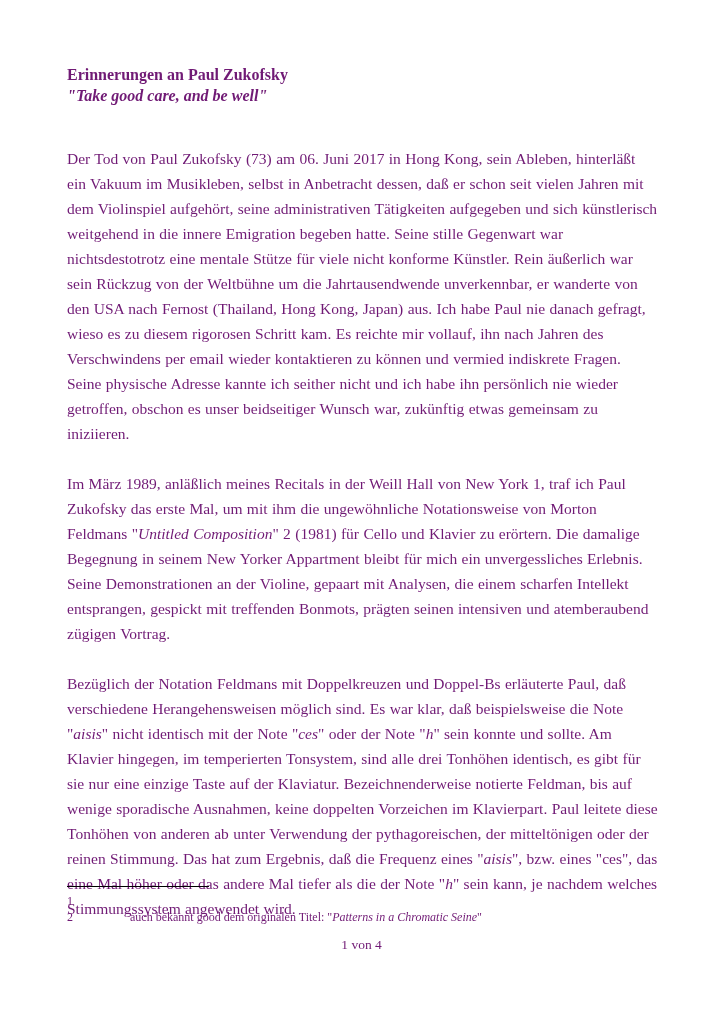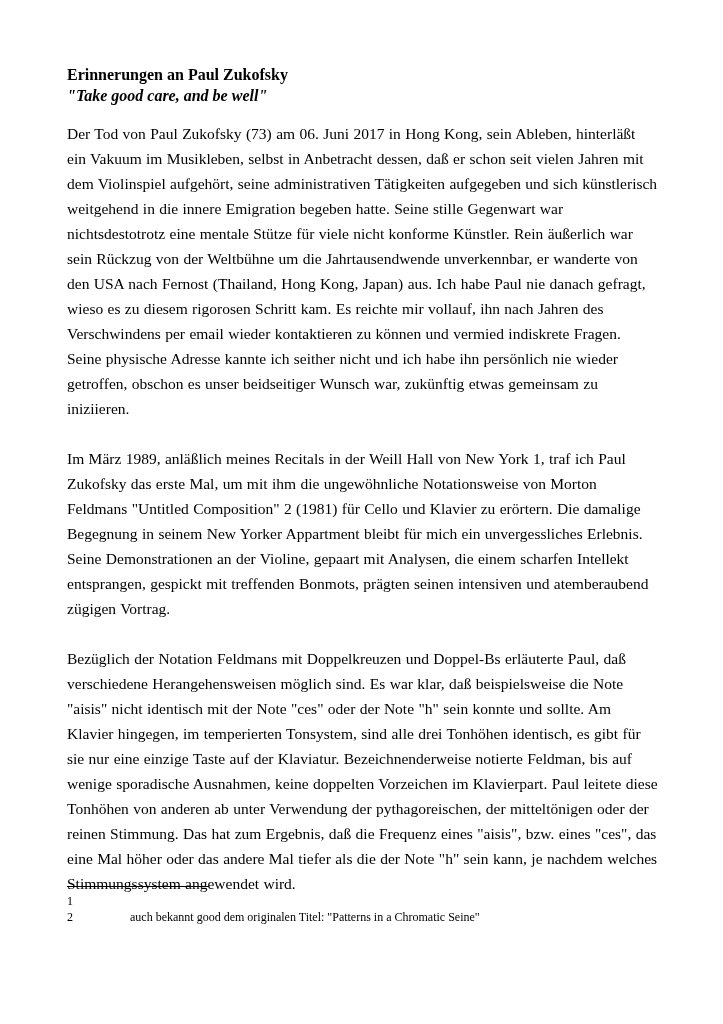--- a/index.html
+++ b/index.html
@@ -2,51 +2,51 @@
 <html><head>
 <meta charset="utf-8">
 <style>
   html, body { margin: 0; padding: 0; background: #ffffff; }
   .page {
     position: relative;
     width: 723px;
     height: 1024px;
     background: #ffffff;
     font-family: "Liberation Serif", serif;
-    color: #000000;
+    color: #701a75;
     overflow: hidden;
     box-sizing: border-box;
   }
   .content {
     position: absolute;
     left: 67px;
     top: 64px;
     width: 591px;
   }
   .doc-title {
     font-weight: bold;
     font-size: 16px;
     line-height: 21px;
   }
   .doc-subtitle {
     font-weight: bold;
     font-style: italic;
     font-size: 16px;
     line-height: 21px;
   }
-  .doc-body { margin-top: 15px; }
+  .doc-body { margin-top: 40px; }
   .para {
     margin: 0 0 25px 0;
     font-size: 15.5px;
     line-height: 25px;
     text-align: left;
     word-spacing: 0.5px;
   }
   .para:last-child { margin-bottom: 0; }
-  .italic { }
+  .italic { font-style: italic; }
   .footnotes {
     position: absolute;
     left: 67px;
     top: 886px;
     width: 591px;
   }
   .footnote-rule {
     width: 142px;
     border-top: 1px solid #000;
     margin-bottom: 6px;
@@ -89,13 +89,14 @@
         <div class="footnote-row">
           <div class="footnote-marker">1</div>
         </div>
         <div class="footnote-row">
           <div class="footnote-marker">2</div>
           <div class="footnote-text"><span>auch bekannt good dem originalen Titel: "</span><span class="italic">Patterns in a Chromatic Seine</span><span>"</span></div>
         </div>
       </div>
   </div>
 
+  <div class="page-footer">1 von 4</div>
 </div>
 
 </body></html>

